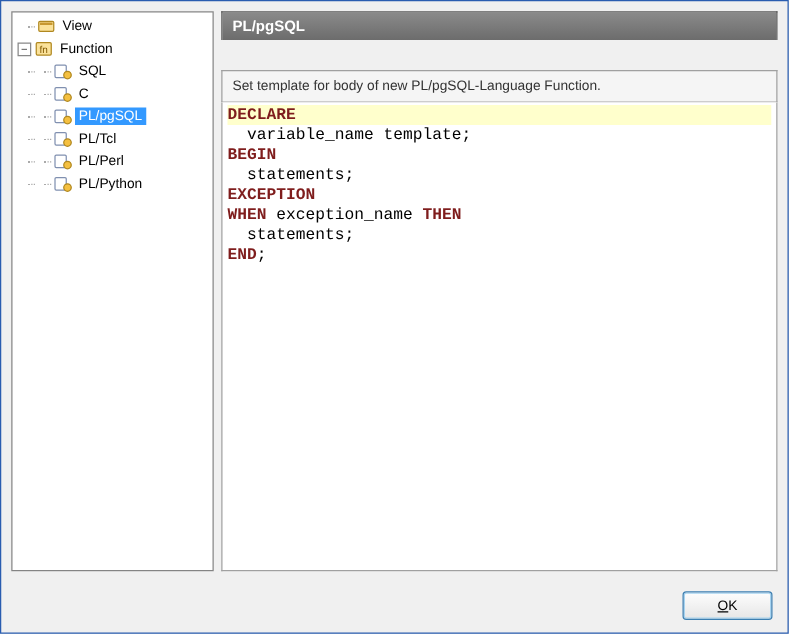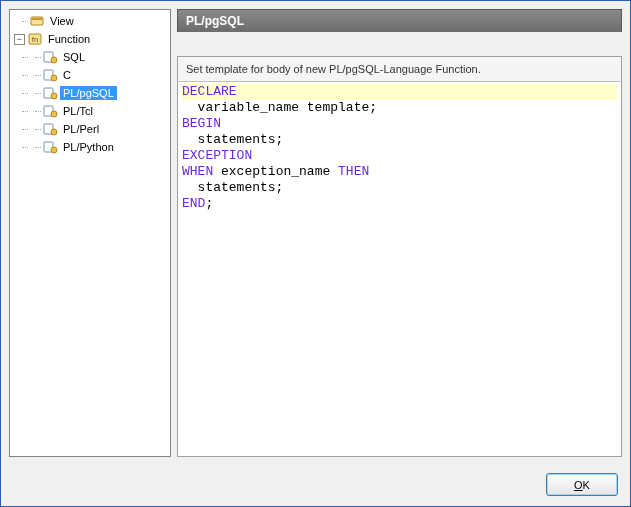--- a/index.html
+++ b/index.html
@@ -147,21 +147,21 @@
     line-height: 16px;
     white-space: pre;
     padding: 2px 4px;
     color: #000;
   }
   .editor .hl-line {
     background: #ffffcc;
     display: inline-block;
     min-width: 100%;
   }
-  .editor .kw { color: #6d28d9; font-weight: normal; }
+  .editor .kw { color: #7f1d1d; font-weight: bold; }
   .button-row {
     display: flex;
     justify-content: flex-end;
     gap: 0;
     padding: 8px 12px 10px;
   }
   .btn {
     min-width: 72px;
     height: 23px;
     background: linear-gradient(to bottom, #fdfdfd 0%, #e6e6e6 100%);

